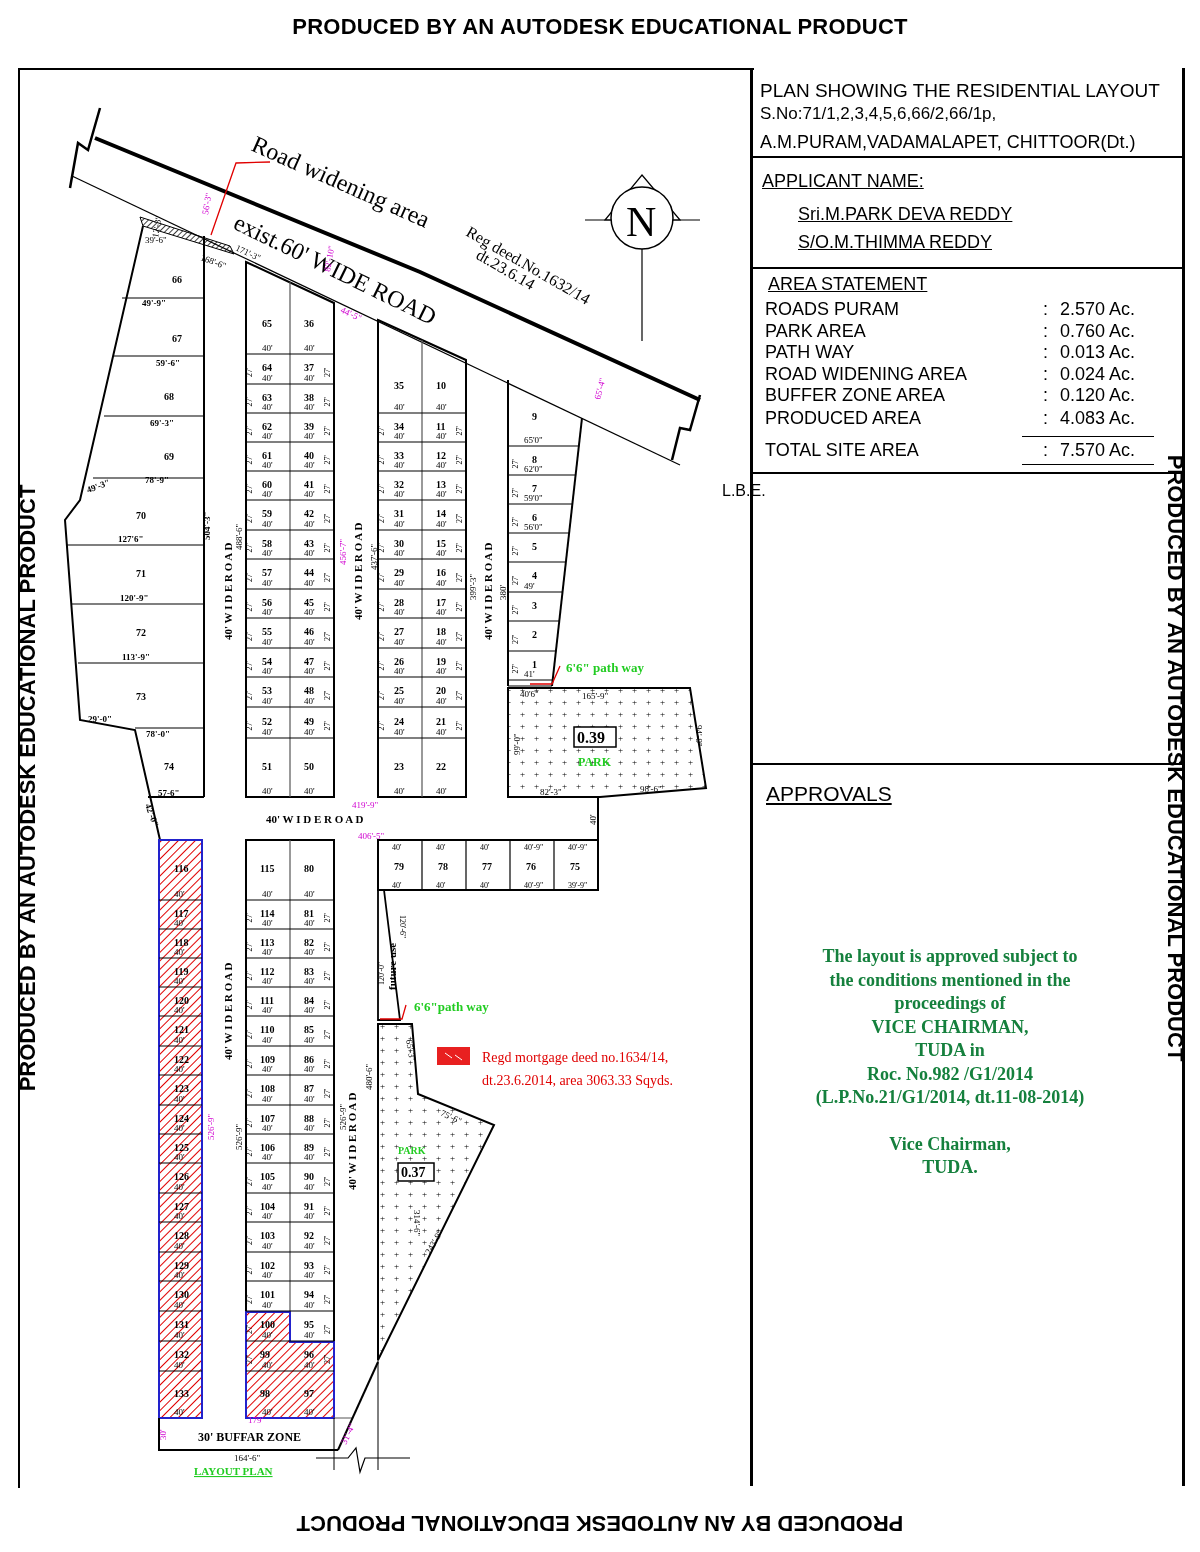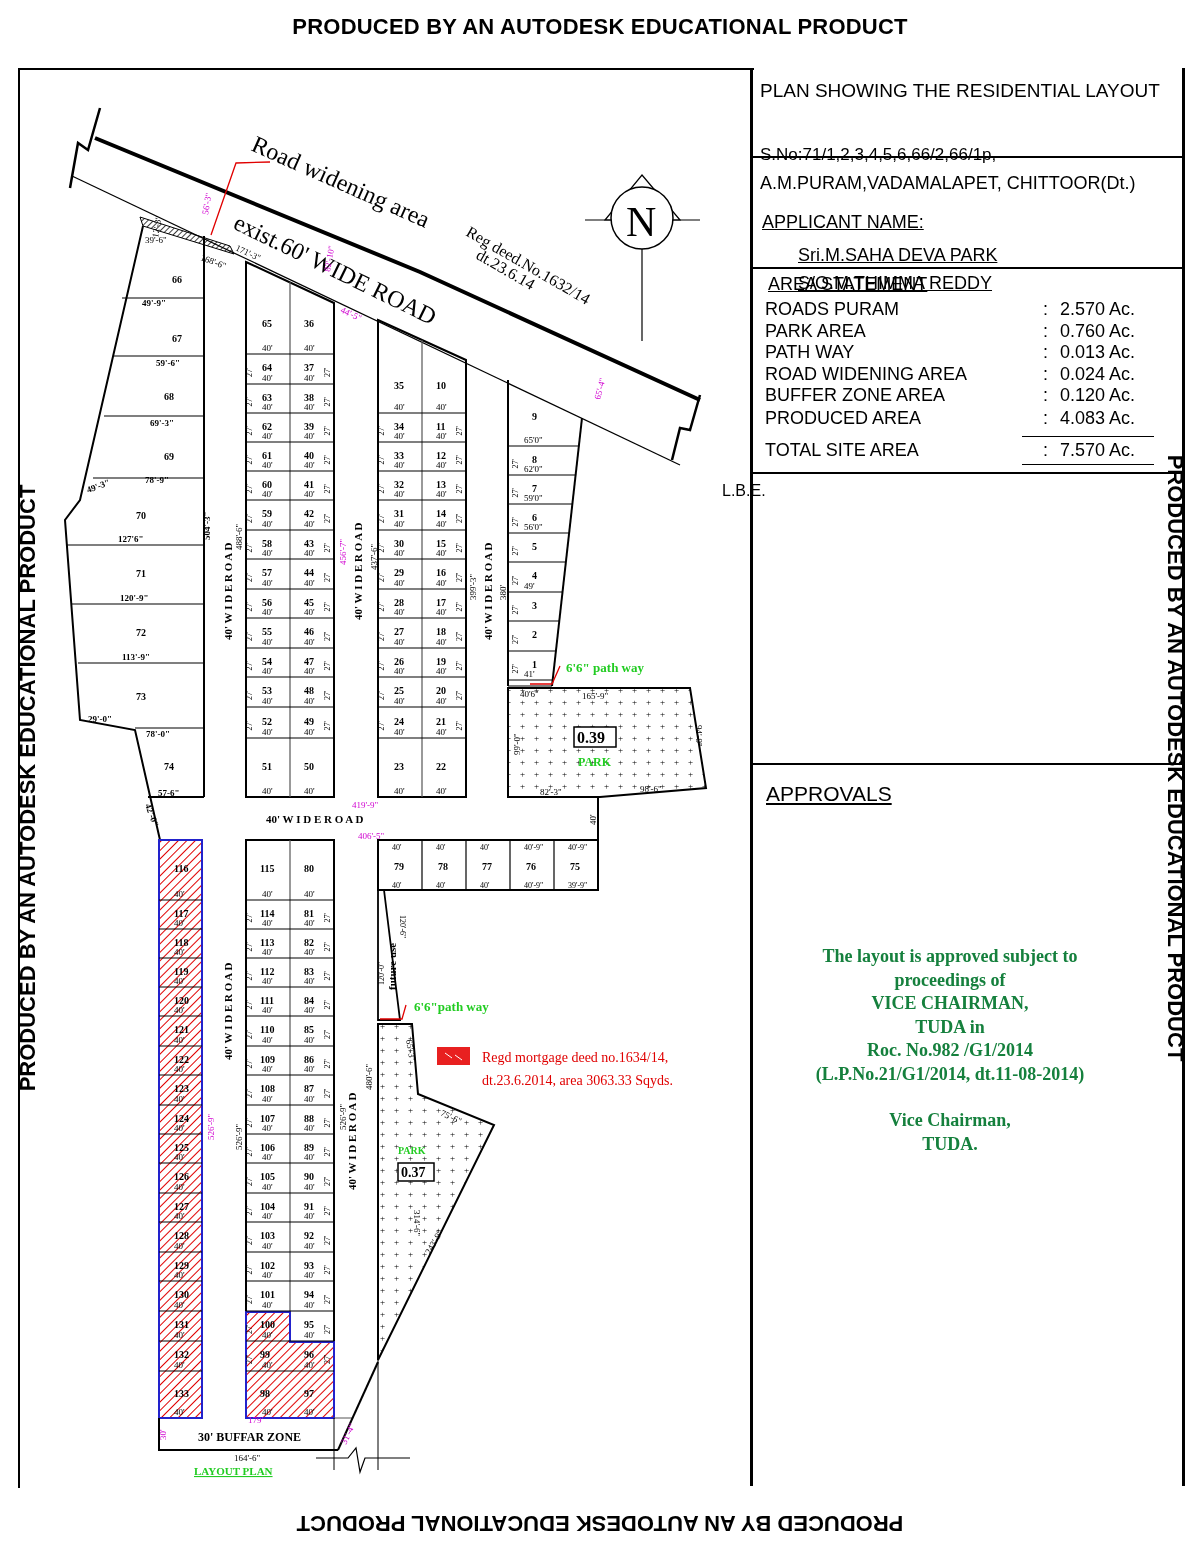--- a/index.html
+++ b/index.html
@@ -7,21 +7,21 @@
   .abs{position:absolute;}
   .wm-top{top:14px;left:0;width:1200px;text-align:center;font-weight:bold;font-size:22px;letter-spacing:0.2px;}
   .wm-bottom{top:1510px;left:0;width:1200px;text-align:center;font-weight:bold;font-size:22px;transform:rotate(180deg);}
   .wm-left{left:-292px;top:775px;width:640px;text-align:center;font-weight:bold;font-size:22px;transform:rotate(-90deg);}
   .wm-right{left:855px;top:745px;width:640px;text-align:center;font-weight:bold;font-size:22px;transform:rotate(90deg);}
   .frame-left{left:18px;top:68px;width:734px;height:1418px;border-left:2px solid #000;border-top:2px solid #000;}
   .frame-div{left:750px;top:68px;width:3px;height:1418px;background:#000;}
   .frame-right{left:1182px;top:68px;width:3px;height:1418px;background:#000;}
   .hline{position:absolute;left:753px;width:430px;height:2px;background:#000;}
   .tb-title{left:760px;top:80px;font-size:19px;}
-  .tb-line{left:760px;font-size:17px;margin-top:41px;}
+  .tb-line{left:760px;font-size:17px;}
   .u{text-decoration:underline;text-align:right;}
   .area-row{position:absolute;left:765px;font-size:18px;width:390px;}
   .area-row .lbl{position:absolute;left:0;}
   .area-row .colon{position:absolute;left:278px;}
   .area-row .val{position:absolute;left:295px;}
   .approval{left:760px;top:945px;width:380px;text-align:center;color:#15803d;font-family:"Liberation Serif",serif;font-weight:bold;font-size:18px;line-height:23.5px;}
   svg text{font-family:"Liberation Serif",serif;}
   .plot-num{font-weight:bold;font-size:11px;}
 </style>
 </head>
@@ -37,21 +37,21 @@
 <div class="abs frame-right"></div>
 <div class="hline" style="top:156px"></div>
 <div class="hline" style="top:267px"></div>
 <div class="hline" style="top:472px"></div>
 <div class="hline" style="top:763px"></div>
 
 <div class="abs tb-title">PLAN SHOWING THE RESIDENTIAL LAYOUT</div>
 <div class="abs tb-line" style="top:104px">S.No:71/1,2,3,4,5,6,66/2,66/1p,</div>
 <div class="abs tb-line" style="top:132px;font-size:18px">A.M.PURAM,VADAMALAPET, CHITTOOR(Dt.)</div>
 <div class="abs tb-line u" style="top:171px;left:762px;font-size:18px">APPLICANT NAME:</div>
-<div class="abs tb-line u" style="top:204px;left:798px;font-size:18px">Sri.M.SAHA DEVA PARK</div>
+<div class="abs tb-line u" style="top:204px;left:798px;font-size:18px">Sri.M.PARK DEVA REDDY</div>
 <div class="abs tb-line u" style="top:232px;left:798px;font-size:18px">S/O.M.THIMMA  REDDY</div>
 
 <div class="abs u" style="left:768px;top:274px;font-size:18px">AREA STATEMENT</div>
 <div id="area-rows">
   <div class="area-row" style="top:299px">
       <span class="lbl">ROADS PURAM</span>
       <span class="colon">:</span>
       <span class="val">2.570 Ac.</span>
     </div>
   <div class="area-row" style="top:321px">
@@ -86,20 +86,21 @@
       <span class="val">7.570 Ac.</span>
     </div>
   <div class="abs" style="left:1022px;top:464px;width:132px;height:1px;background:#000"></div>
 </div>
 
 <div class="abs" style="left:722px;top:482px;font-size:16px">L.B.E.</div>
 <div class="abs u" style="left:766px;top:782px;font-size:21px">APPROVALS</div>
 
 <div class="abs approval">
   <div>The layout is approved subject to</div>
+  <div>the conditions mentioned in the</div>
   <div>proceedings of</div>
   <div>VICE CHAIRMAN,</div>
   <div>TUDA in</div>
   <div>Roc. No.982 /G1/2014</div>
   <div>(L.P.No.21/G1/2014, dt.11-08-2014)</div>
   <div style="height:23px"></div>
   <div>Vice Chairman,</div>
   <div>TUDA.</div>
 </div>
 

